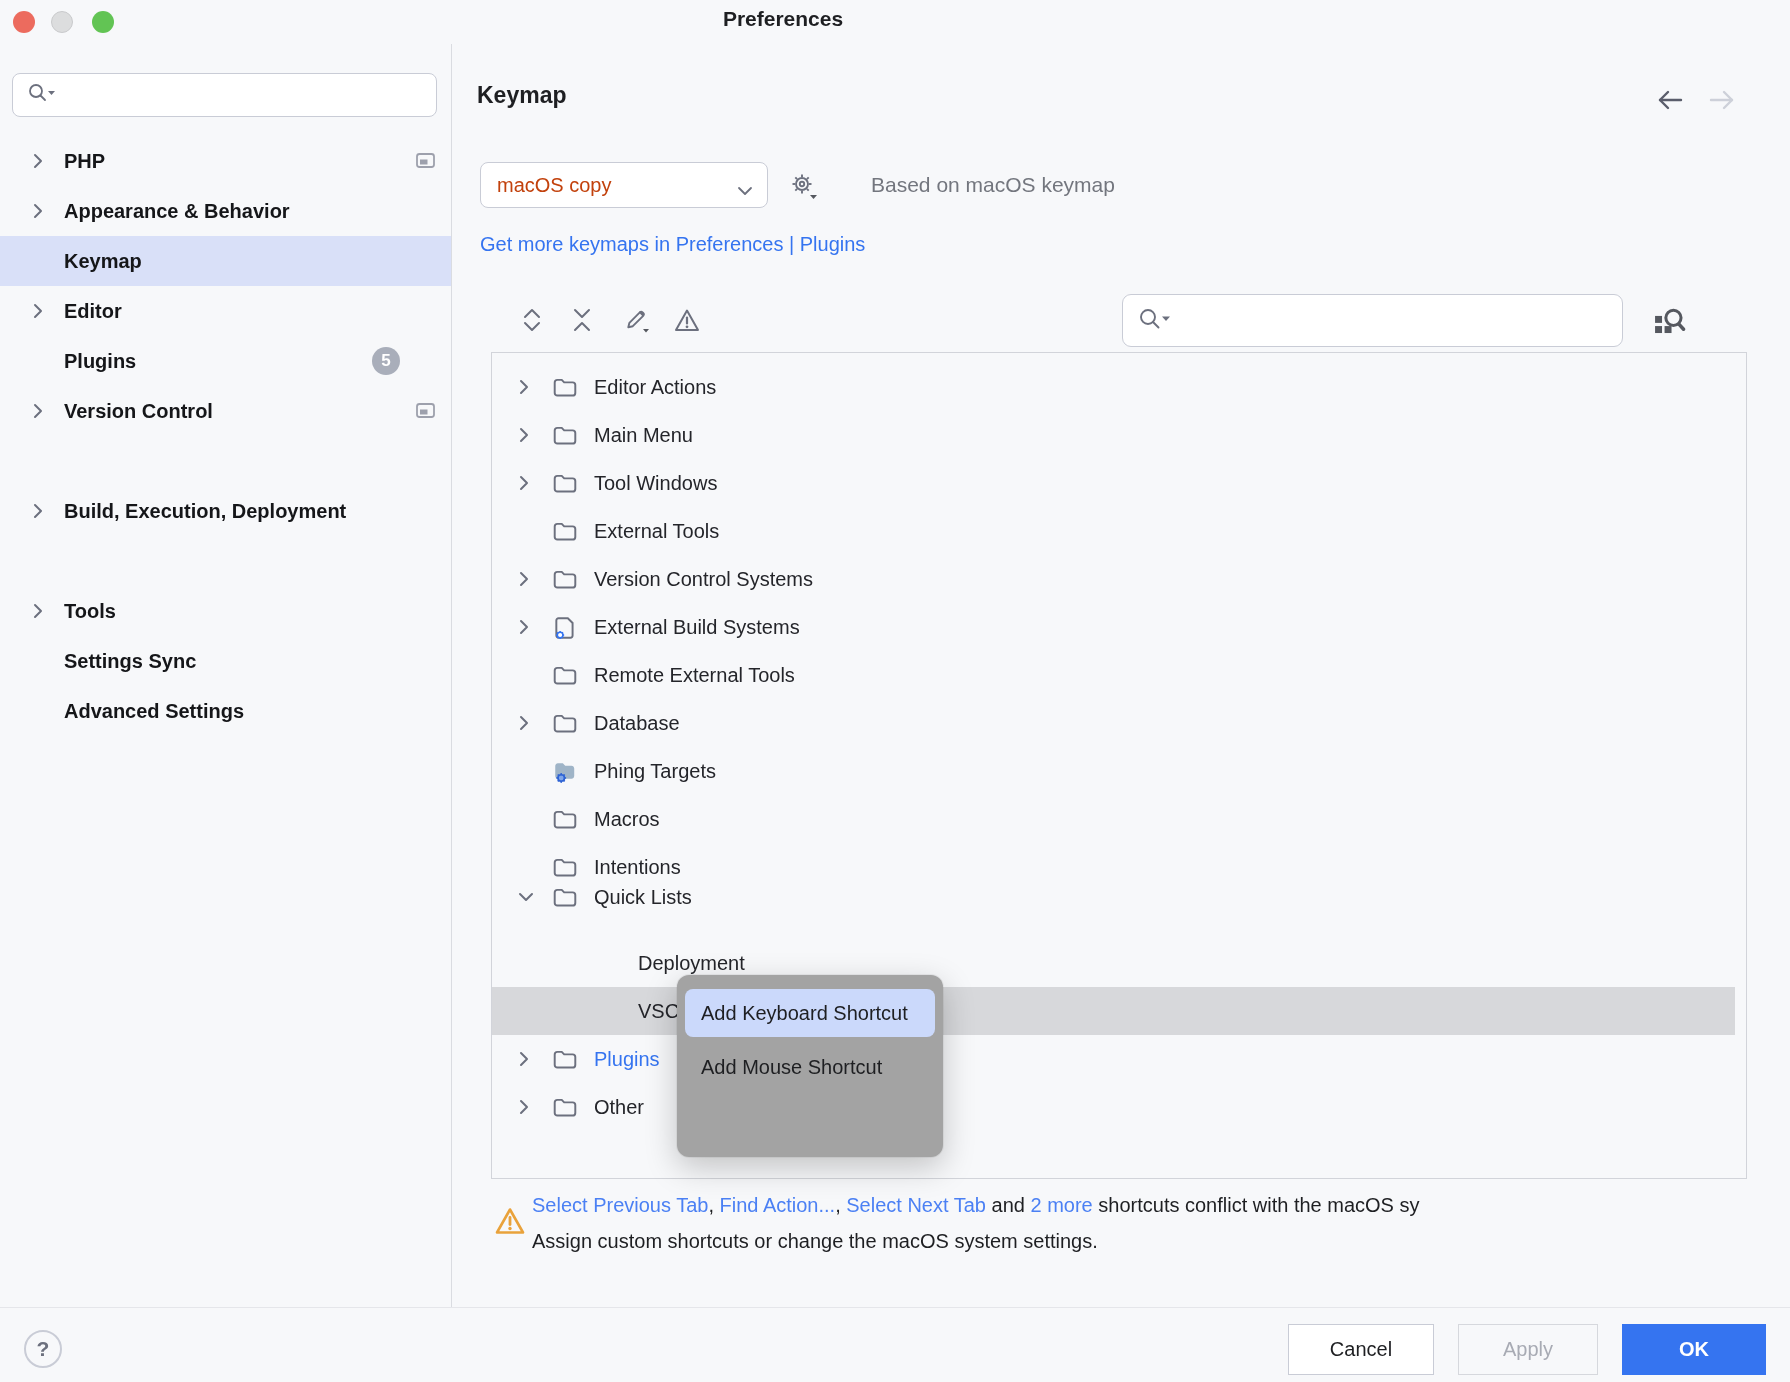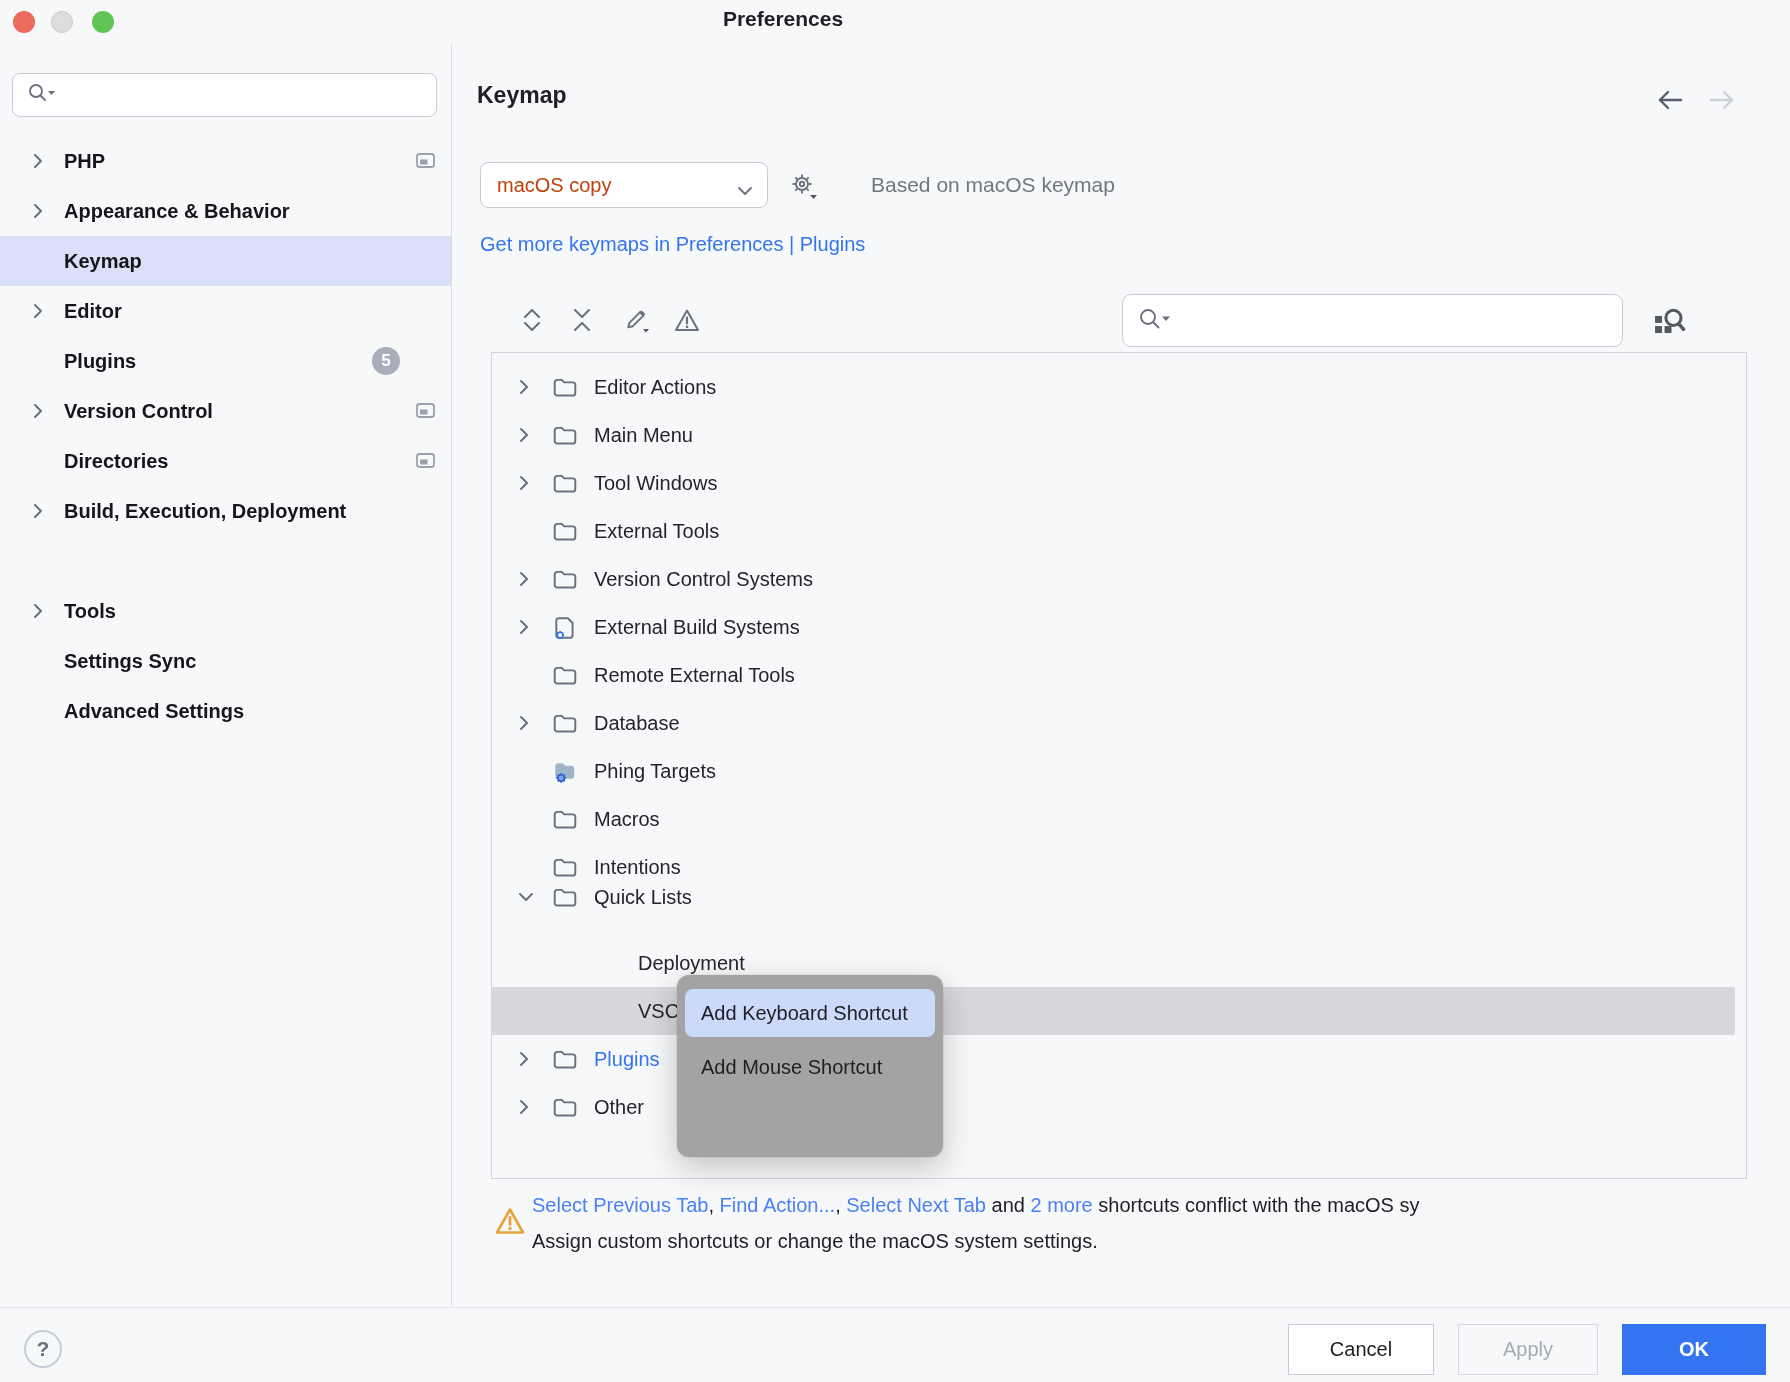--- a/index.html
+++ b/index.html
@@ -124,27 +124,20 @@
   </div>
   <div class="sb-item" style="top:336px">
     <span class="sb-label">Plugins</span>
     <span class="sb-badge">5</span>
   </div>
   <div class="sb-item" style="top:386px">
     <span class="sb-chev"><svg width="16" height="20" viewBox="0 0 16 20">
           <polyline points="5,4 11,10 5,16" fill="none" stroke="#6C707E" stroke-width="2" stroke-linecap="round" stroke-linejoin="round"></polyline>
         </svg></span>
     <span class="sb-label">Version Control</span>
-    <span class="sb-monitor"><svg width="22" height="20" viewBox="0 0 22 20">
-          <rect x="2" y="3" width="17" height="13" rx="2.5" fill="none" stroke="#9DA0AC" stroke-width="1.8"></rect>
-          <rect x="5" y="8.5" width="7.5" height="5" fill="#9DA0AC"></rect>
-        </svg></span>
-  </div>
-  <div class="sb-item" style="top:436px">
-    <span class="sb-label">Directories</span>
     <span class="sb-monitor"><svg width="22" height="20" viewBox="0 0 22 20">
           <rect x="2" y="3" width="17" height="13" rx="2.5" fill="none" stroke="#9DA0AC" stroke-width="1.8"></rect>
           <rect x="5" y="8.5" width="7.5" height="5" fill="#9DA0AC"></rect>
         </svg></span>
   </div>
   <div class="sb-item" style="top:486px">
     <span class="sb-chev"><svg width="16" height="20" viewBox="0 0 16 20">
           <polyline points="5,4 11,10 5,16" fill="none" stroke="#6C707E" stroke-width="2" stroke-linecap="round" stroke-linejoin="round"></polyline>
         </svg></span>
     <span class="sb-label">Build, Execution, Deployment</span>

